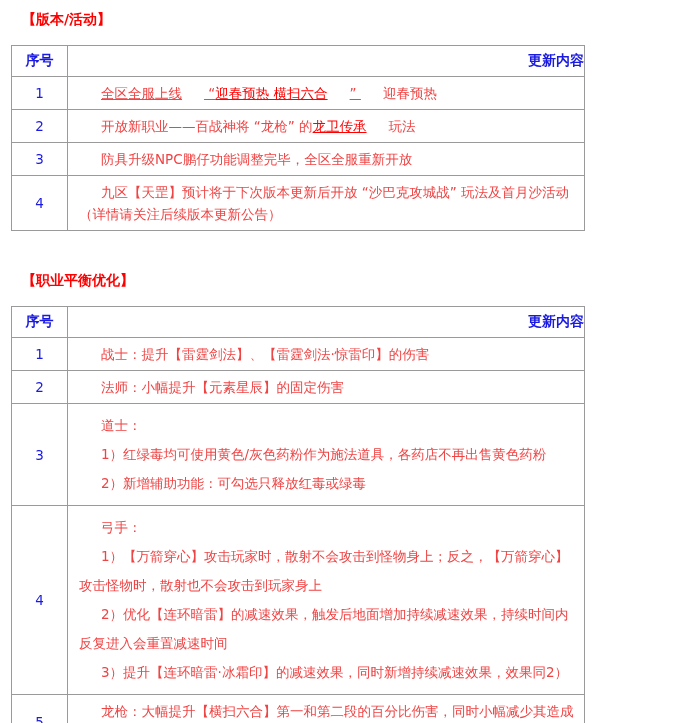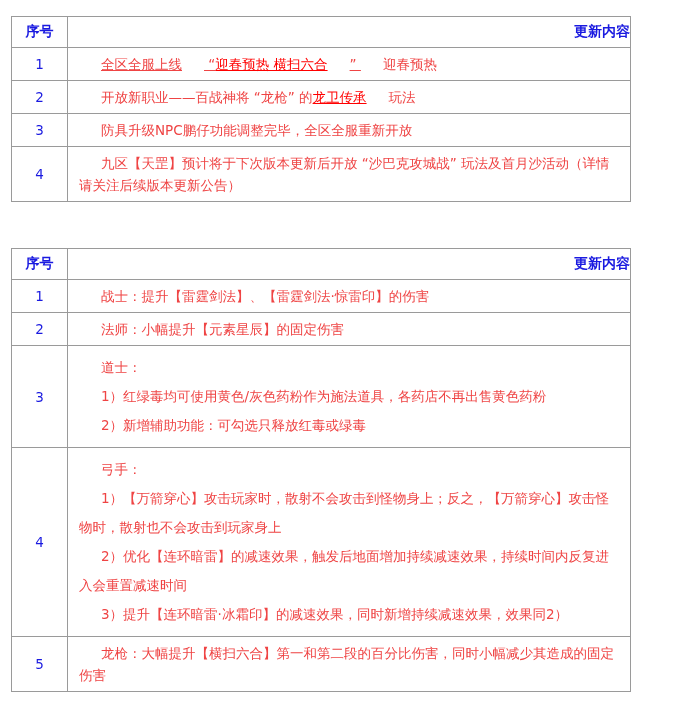--- a/index.html
+++ b/index.html
@@ -27,21 +27,21 @@
     margin: 0;
     padding: 9px 0 0 22px;
     line-height: 20px;
     letter-spacing: 0px;
   }
   .table-wrap {
     padding: 0 12px 0 11px;
   }
   table.update-table {
     border-collapse: collapse;
-    width: 620px;
+    width: 574px;
     table-layout: fixed;
     border: 1px solid #1a1a1a;
     background: #ffffff;
   }
   table.update-table td,
   table.update-table th {
     border-top: 1px solid #9a9a9a;
     border-bottom: 1px solid #9a9a9a;
     border-left: 1px solid #9a9a9a;
     border-right: 1px solid #9a9a9a;
@@ -92,20 +92,21 @@
     margin-left: 22px;
   }
   .spacer-lg { height: 30px; }
   .tbl-gap { height: 16px; }
 </style>
 </head>
 <body>
 
 <div class="page">
   <div id="sections-root">
+      <div class="section-title">【版本/活动】</div>
       <div class="tbl-gap"></div>
       <div class="table-wrap">
         <table class="update-table">
           <thead>
             <tr>
               <th class="col-no">序号</th>
               <th class="col-content">更新内容</th>
             </tr>
           </thead>
           <tbody>
@@ -138,20 +139,21 @@
               <td class="col-content">
                 <div class="cell-body single">
                   <p><span class="blue">九区【天罡】预计将于下次版本更新后开放 “沙巴克攻城战” 玩法及首月沙活动（详情请关注后续版本更新公告）</span></p>
                 </div>
               </td>
             </tr>
           </tbody>
         </table>
       </div>
       <div class="spacer-lg"></div>
+      <div class="section-title">【职业平衡优化】</div>
       <div class="tbl-gap"></div>
       <div class="table-wrap">
         <table class="update-table">
           <thead>
             <tr>
               <th class="col-no">序号</th>
               <th class="col-content">更新内容</th>
             </tr>
           </thead>
           <tbody>

